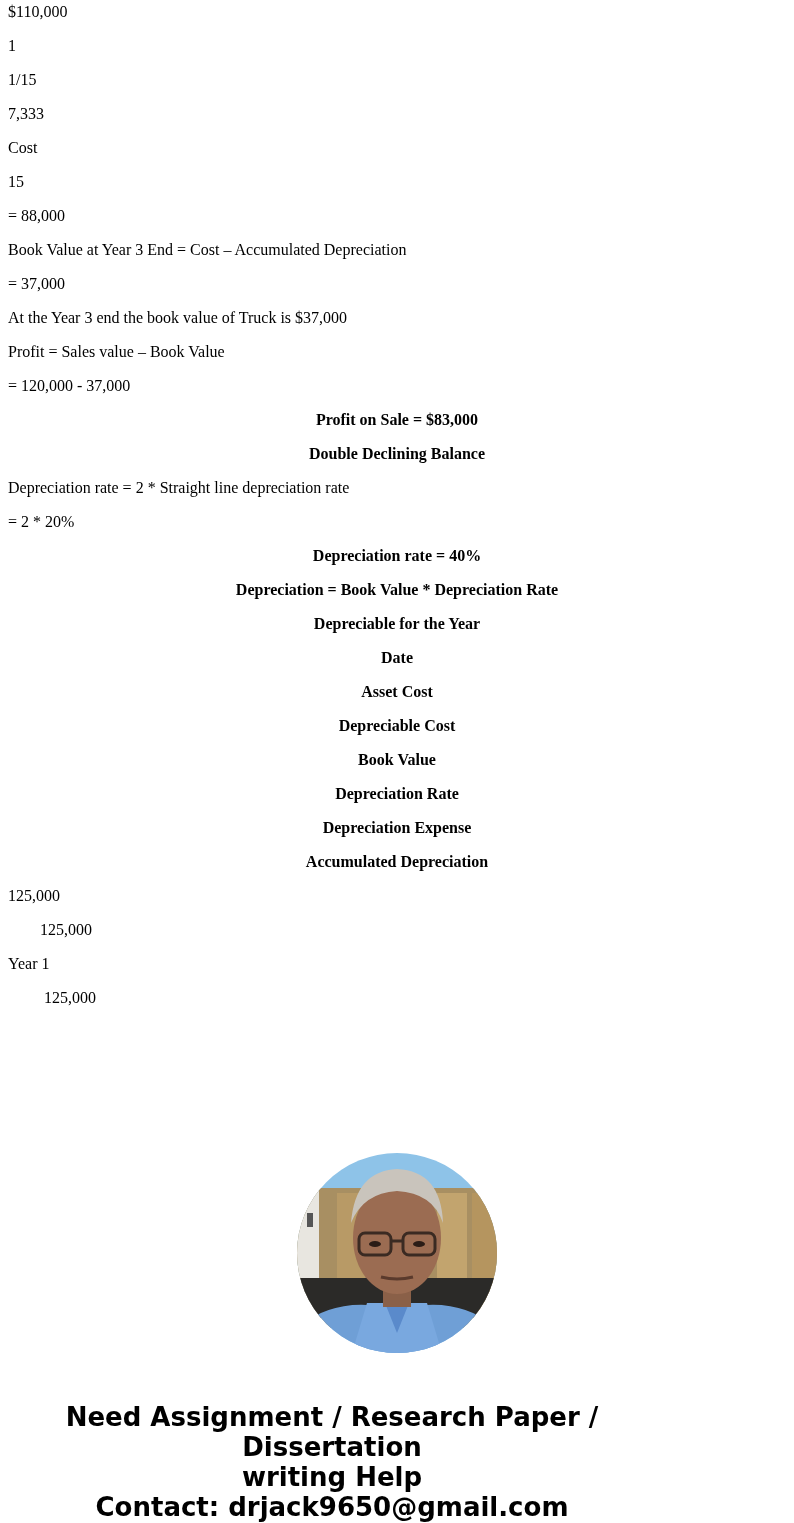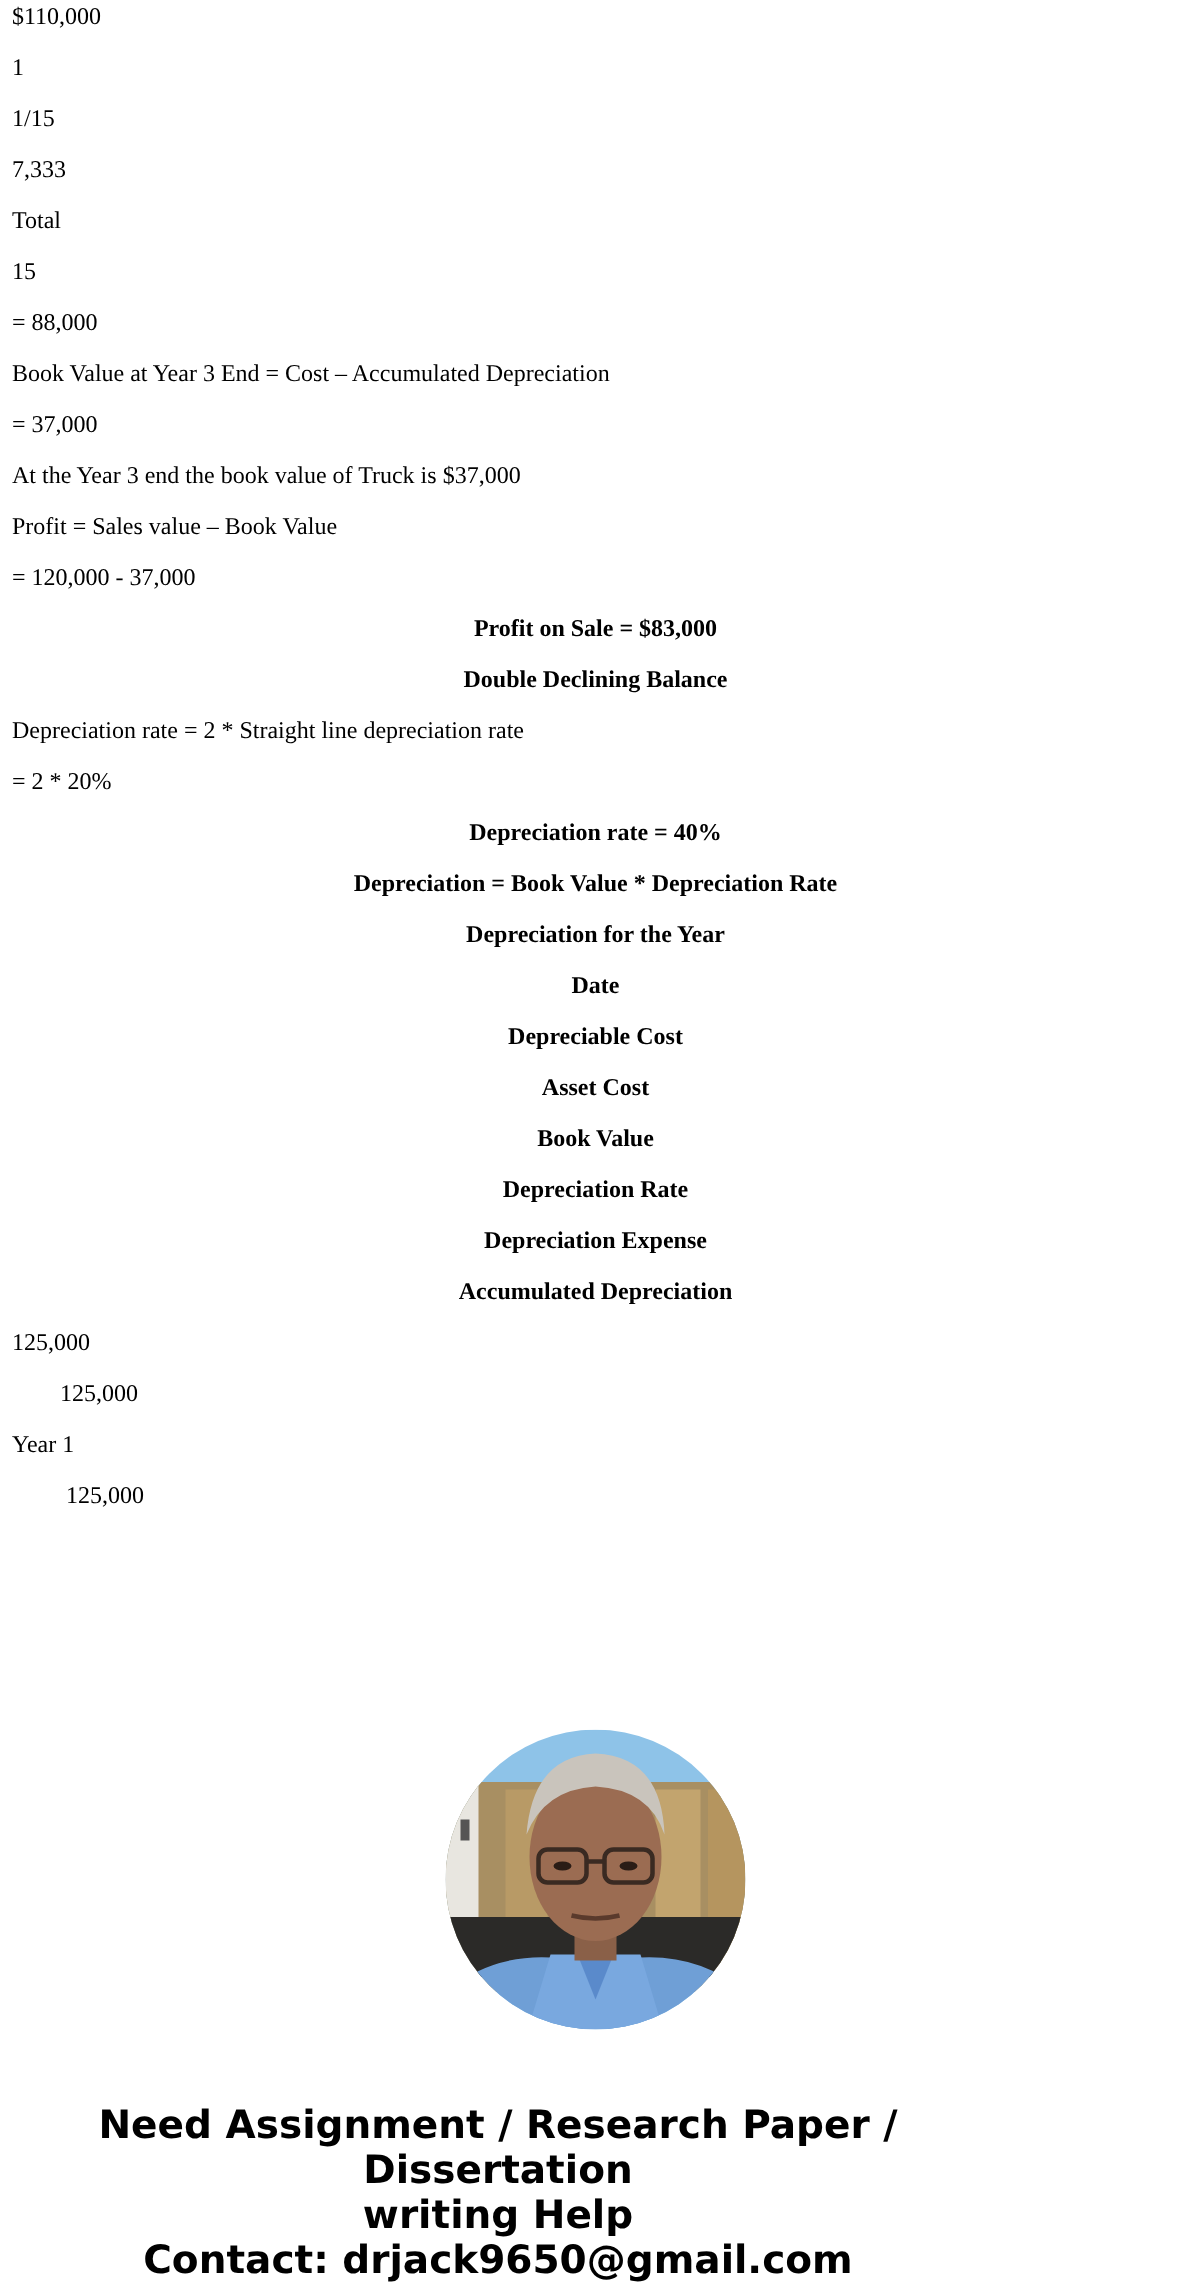--- a/index.html
+++ b/index.html
@@ -21,38 +21,38 @@
   }
 </style>
 </head>
 <body>
 
 <div class="content" id="content">
     <p>$110,000</p>
     <p>1</p>
     <p>1/15</p>
     <p>7,333</p>
-    <p>Total</p>
+    <p>Cost</p>
     <p>15</p>
     <p>= 88,000</p>
     <p>Book Value at Year 3 End = Cost – Accumulated Depreciation</p>
     <p>= 37,000</p>
     <p>At the Year 3 end the book value of Truck is $37,000</p>
     <p>Profit = Sales value – Book Value</p>
     <p>= 120,000 - 37,000</p>
     <p class="bold">Profit on Sale = $83,000</p>
     <p class="bold">Double Declining Balance</p>
     <p>Depreciation rate = 2 * Straight line depreciation rate</p>
     <p>= 2 * 20%</p>
     <p class="bold">Depreciation rate = 40%</p>
     <p class="bold">Depreciation = Book Value * Depreciation Rate</p>
-    <p class="bold">Depreciation for the Year</p>
+    <p class="bold">Depreciable for the Year</p>
     <p class="bold">Date</p>
+    <p class="bold">Asset Cost</p>
     <p class="bold">Depreciable Cost</p>
-    <p class="bold">Asset Cost</p>
     <p class="bold">Book Value</p>
     <p class="bold">Depreciation Rate</p>
     <p class="bold">Depreciation Expense</p>
     <p class="bold">Accumulated Depreciation</p>
     <p>125,000</p>
     <p style="padding-left: 32px;">125,000</p>
     <p>Year 1</p>
     <p style="padding-left: 36px;">125,000</p>
   </div>
 

